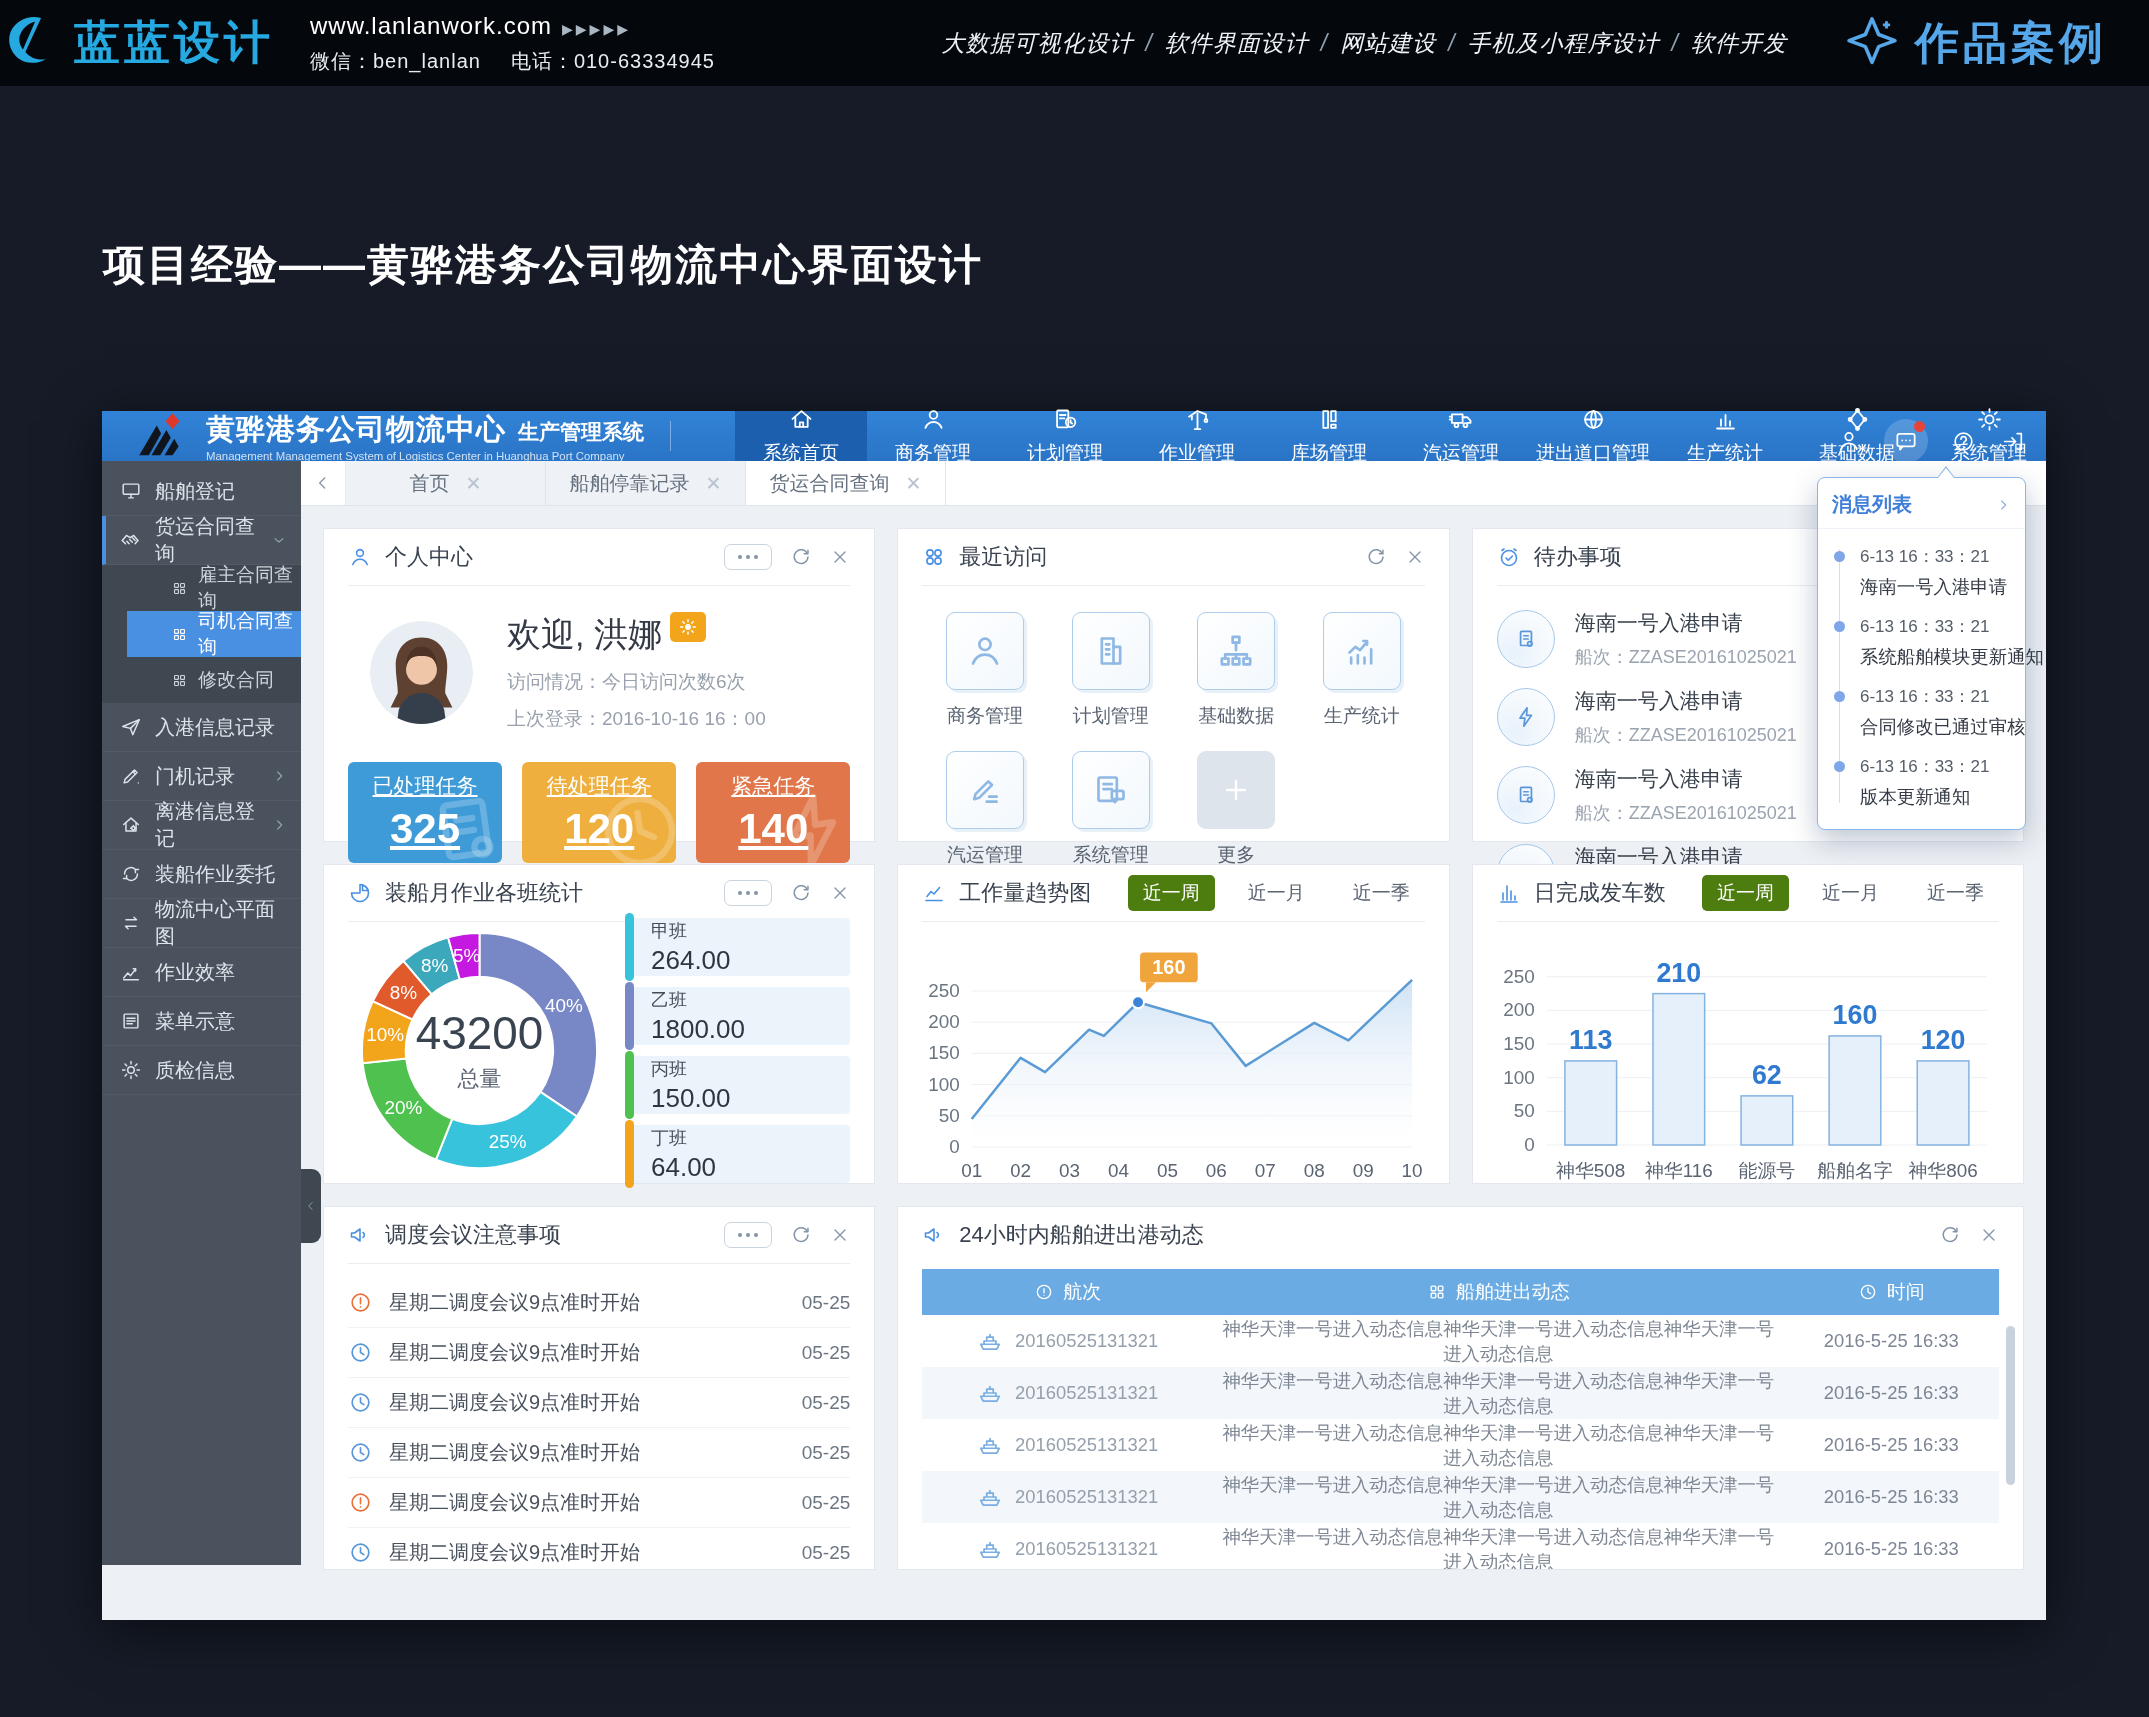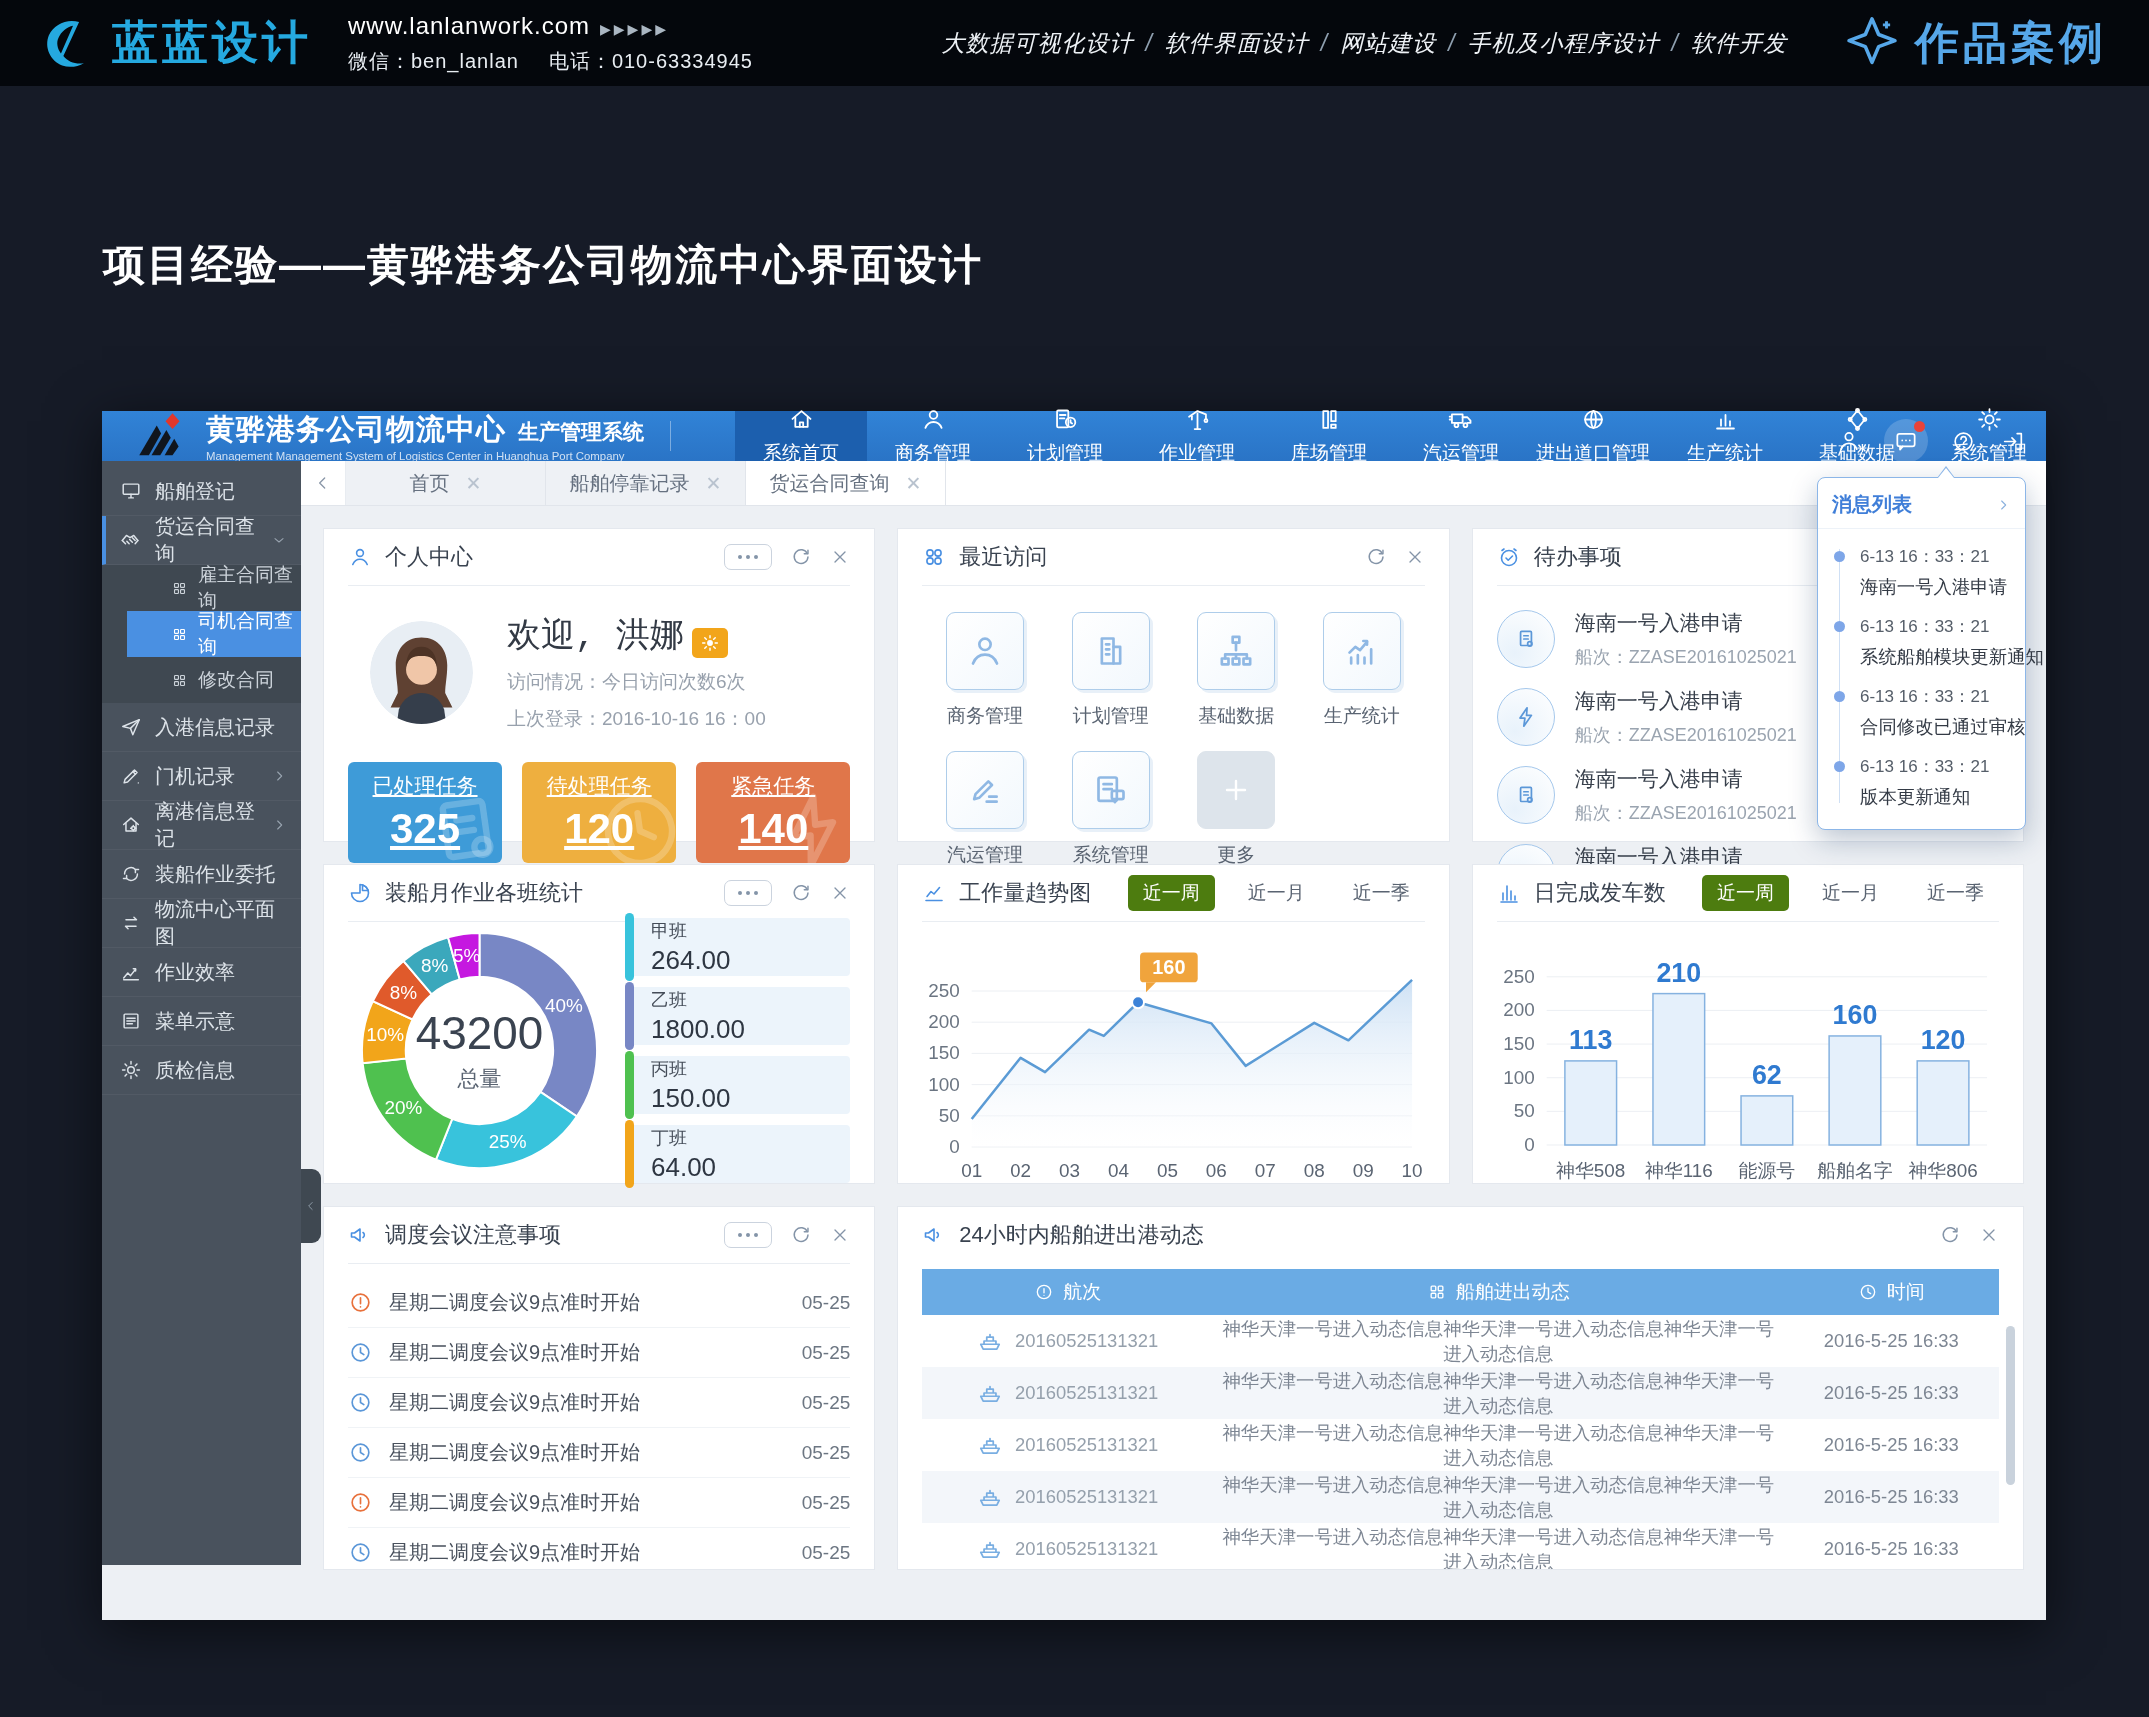--- a/index.html
+++ b/index.html
@@ -1,20 +1,20 @@
 <!DOCTYPE html>
 <html><head>
 <meta charset="utf-8">
 <style>
   html,body{margin:0;padding:0;background:#10141d;}
   #stage{position:relative;width:2149px;height:1717px;background:#161b27;font-family:"Liberation Sans",sans-serif;overflow:hidden;}
   svg.ic{fill:none;stroke:currentColor;stroke-width:1.6;stroke-linecap:round;stroke-linejoin:round;display:block;}
   
   .banner{position:absolute;top:0;left:0;width:100%;height:86px;background:#04070c;display:flex;align-items:center;}
-  .b-logo{display:flex;align-items:flex-end;gap:16px;padding-left:38px;}
+  .b-logo{display:flex;align-items:flex-start;gap:16px;}
   .b-logo-text{font-size:46px;font-weight:bold;color:#25a9e0;letter-spacing:4px;}
   .b-meta{margin-left:36px;color:#fff;}
   .b-site{font-size:24px;letter-spacing:1px;}
   .b-arrows{font-size:14px;color:#aab6c2;letter-spacing:3px;margin-left:10px;}
   .b-line2{font-size:20px;color:#e8edf2;margin-top:8px;letter-spacing:1px;}
   .b-wechat{margin-right:30px;}
   .b-services{margin-left:auto;font-style:italic;font-size:23px;color:#eef2f6;letter-spacing:1px;white-space:nowrap;}
   .b-services .sep{color:#8fa0b0;margin:0 12px;}
   .b-portfolio{display:flex;align-items:center;gap:14px;margin:0 42px 0 56px;color:#56a7e9;}
   .b-portfolio-text{font-size:44px;font-weight:bold;letter-spacing:4px;}
@@ -61,21 +61,21 @@
   .sp{flex:1;}
   .ctl{display:flex;align-items:center;gap:18px;color:#8494a8;}
   .ctl .cbtn{cursor:pointer;display:flex;align-items:center;justify-content:center;}
   .more-pill{width:46px;height:24px;border:1px solid #cbd3de;border-radius:7px;display:flex;align-items:center;justify-content:center;gap:4px;}
   .more-pill i{width:4px;height:4px;border-radius:50%;background:#8494a8;}
   .card-div{height:1px;background:#e9edf2;margin:0 24px;flex:none;}
   .card-b{flex:1;padding:14px 24px 18px;min-height:0;position:relative;}
   
   .profile{display:flex;gap:34px;padding:12px 6px 0 22px;align-items:center;}
   .avatar{width:103px;height:103px;border-radius:50%;overflow:hidden;flex:none;}
-  .welcome-row{display:flex;align-items:flex-end;gap:8px;font-family:Liberation Mono, monospace;}
+  .welcome-row{display:flex;align-items:flex-start;gap:8px;}
   .welcome{font-size:34px;color:#333a45;}
   .sun-badge{width:36px;height:30px;background:#f2a51a;border-radius:5px;color:#fff;display:flex;align-items:center;justify-content:center;}
   .p-line{font-size:19px;color:#98a1ad;margin-top:11px;}
   .stats{display:flex;gap:20px;margin-top:30px;}
   .stat{flex:1;height:101px;border-radius:6px;color:#fff;display:flex;flex-direction:column;align-items:center;justify-content:center;gap:5px;position:relative;overflow:hidden;text-decoration:underline;}
   .stat-label{font-size:21px;position:relative;z-index:1;}
   .stat-value{font-size:42px;font-weight:bold;position:relative;z-index:1;}
   .stat .wm{position:absolute;right:-12px;bottom:-16px;color:rgba(255,255,255,.22);transform:rotate(-8deg);}
   
   .apps{display:grid;grid-template-columns:repeat(4,1fr);row-gap:22px;padding-top:12px;justify-items:center;}

